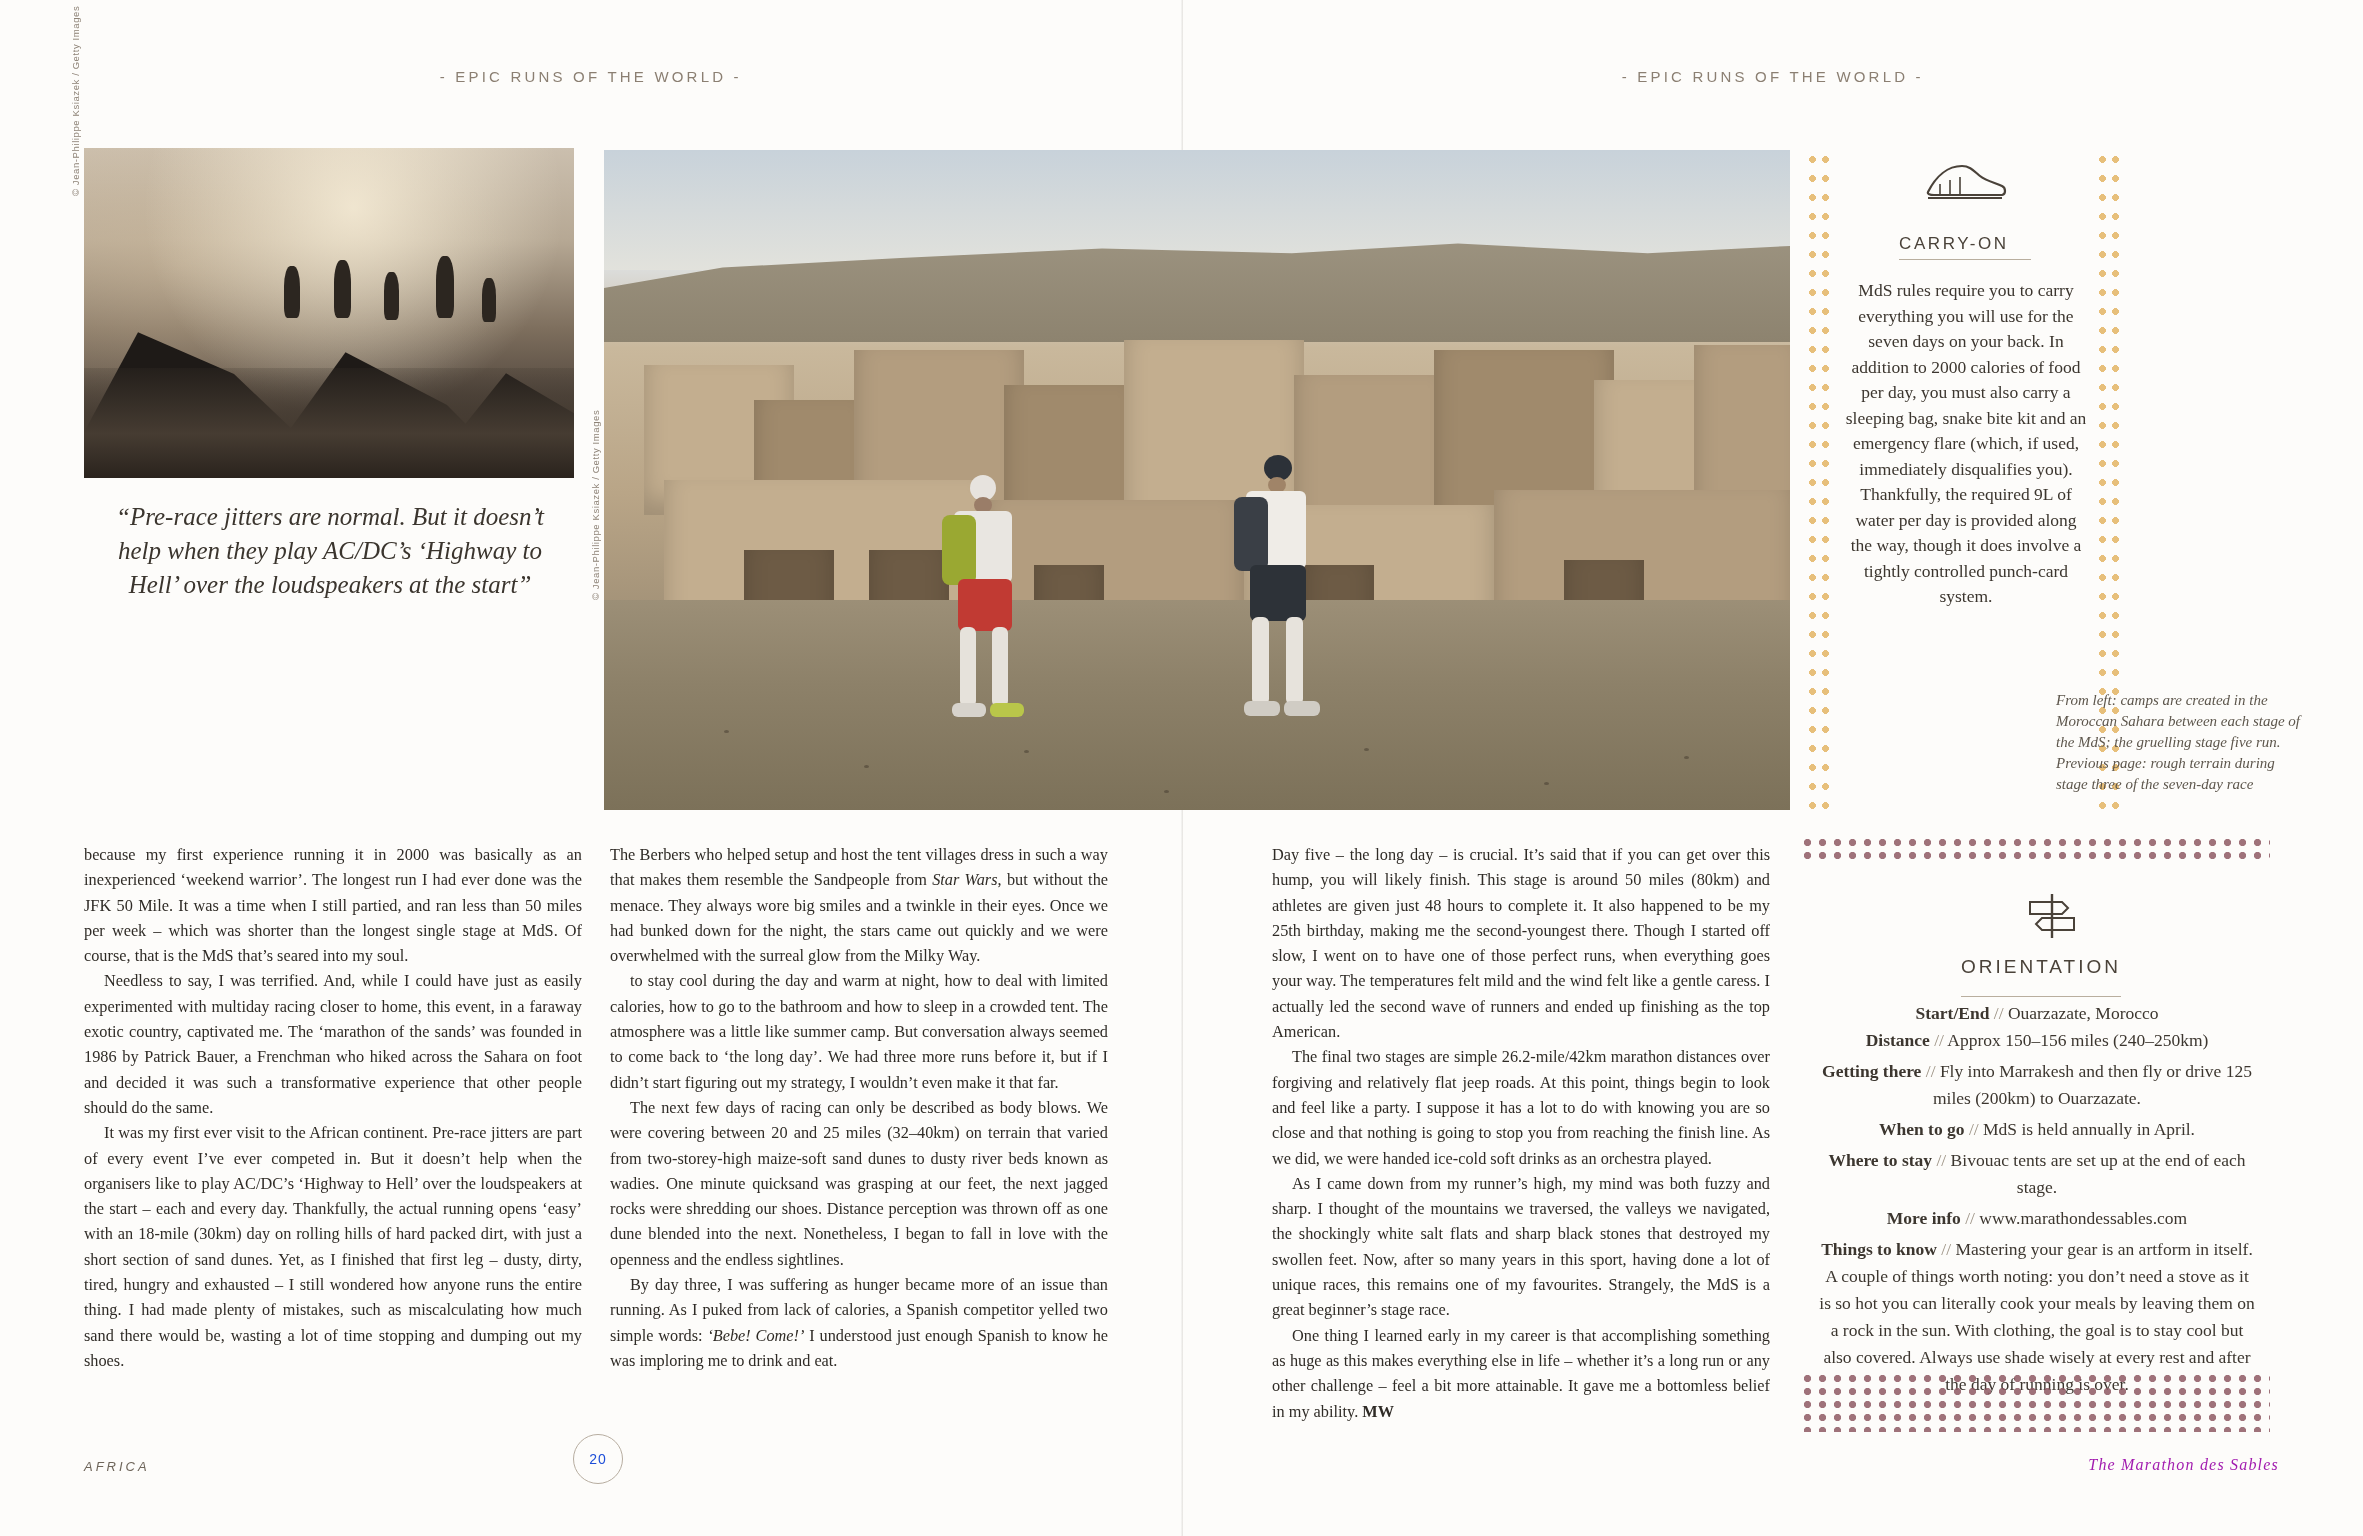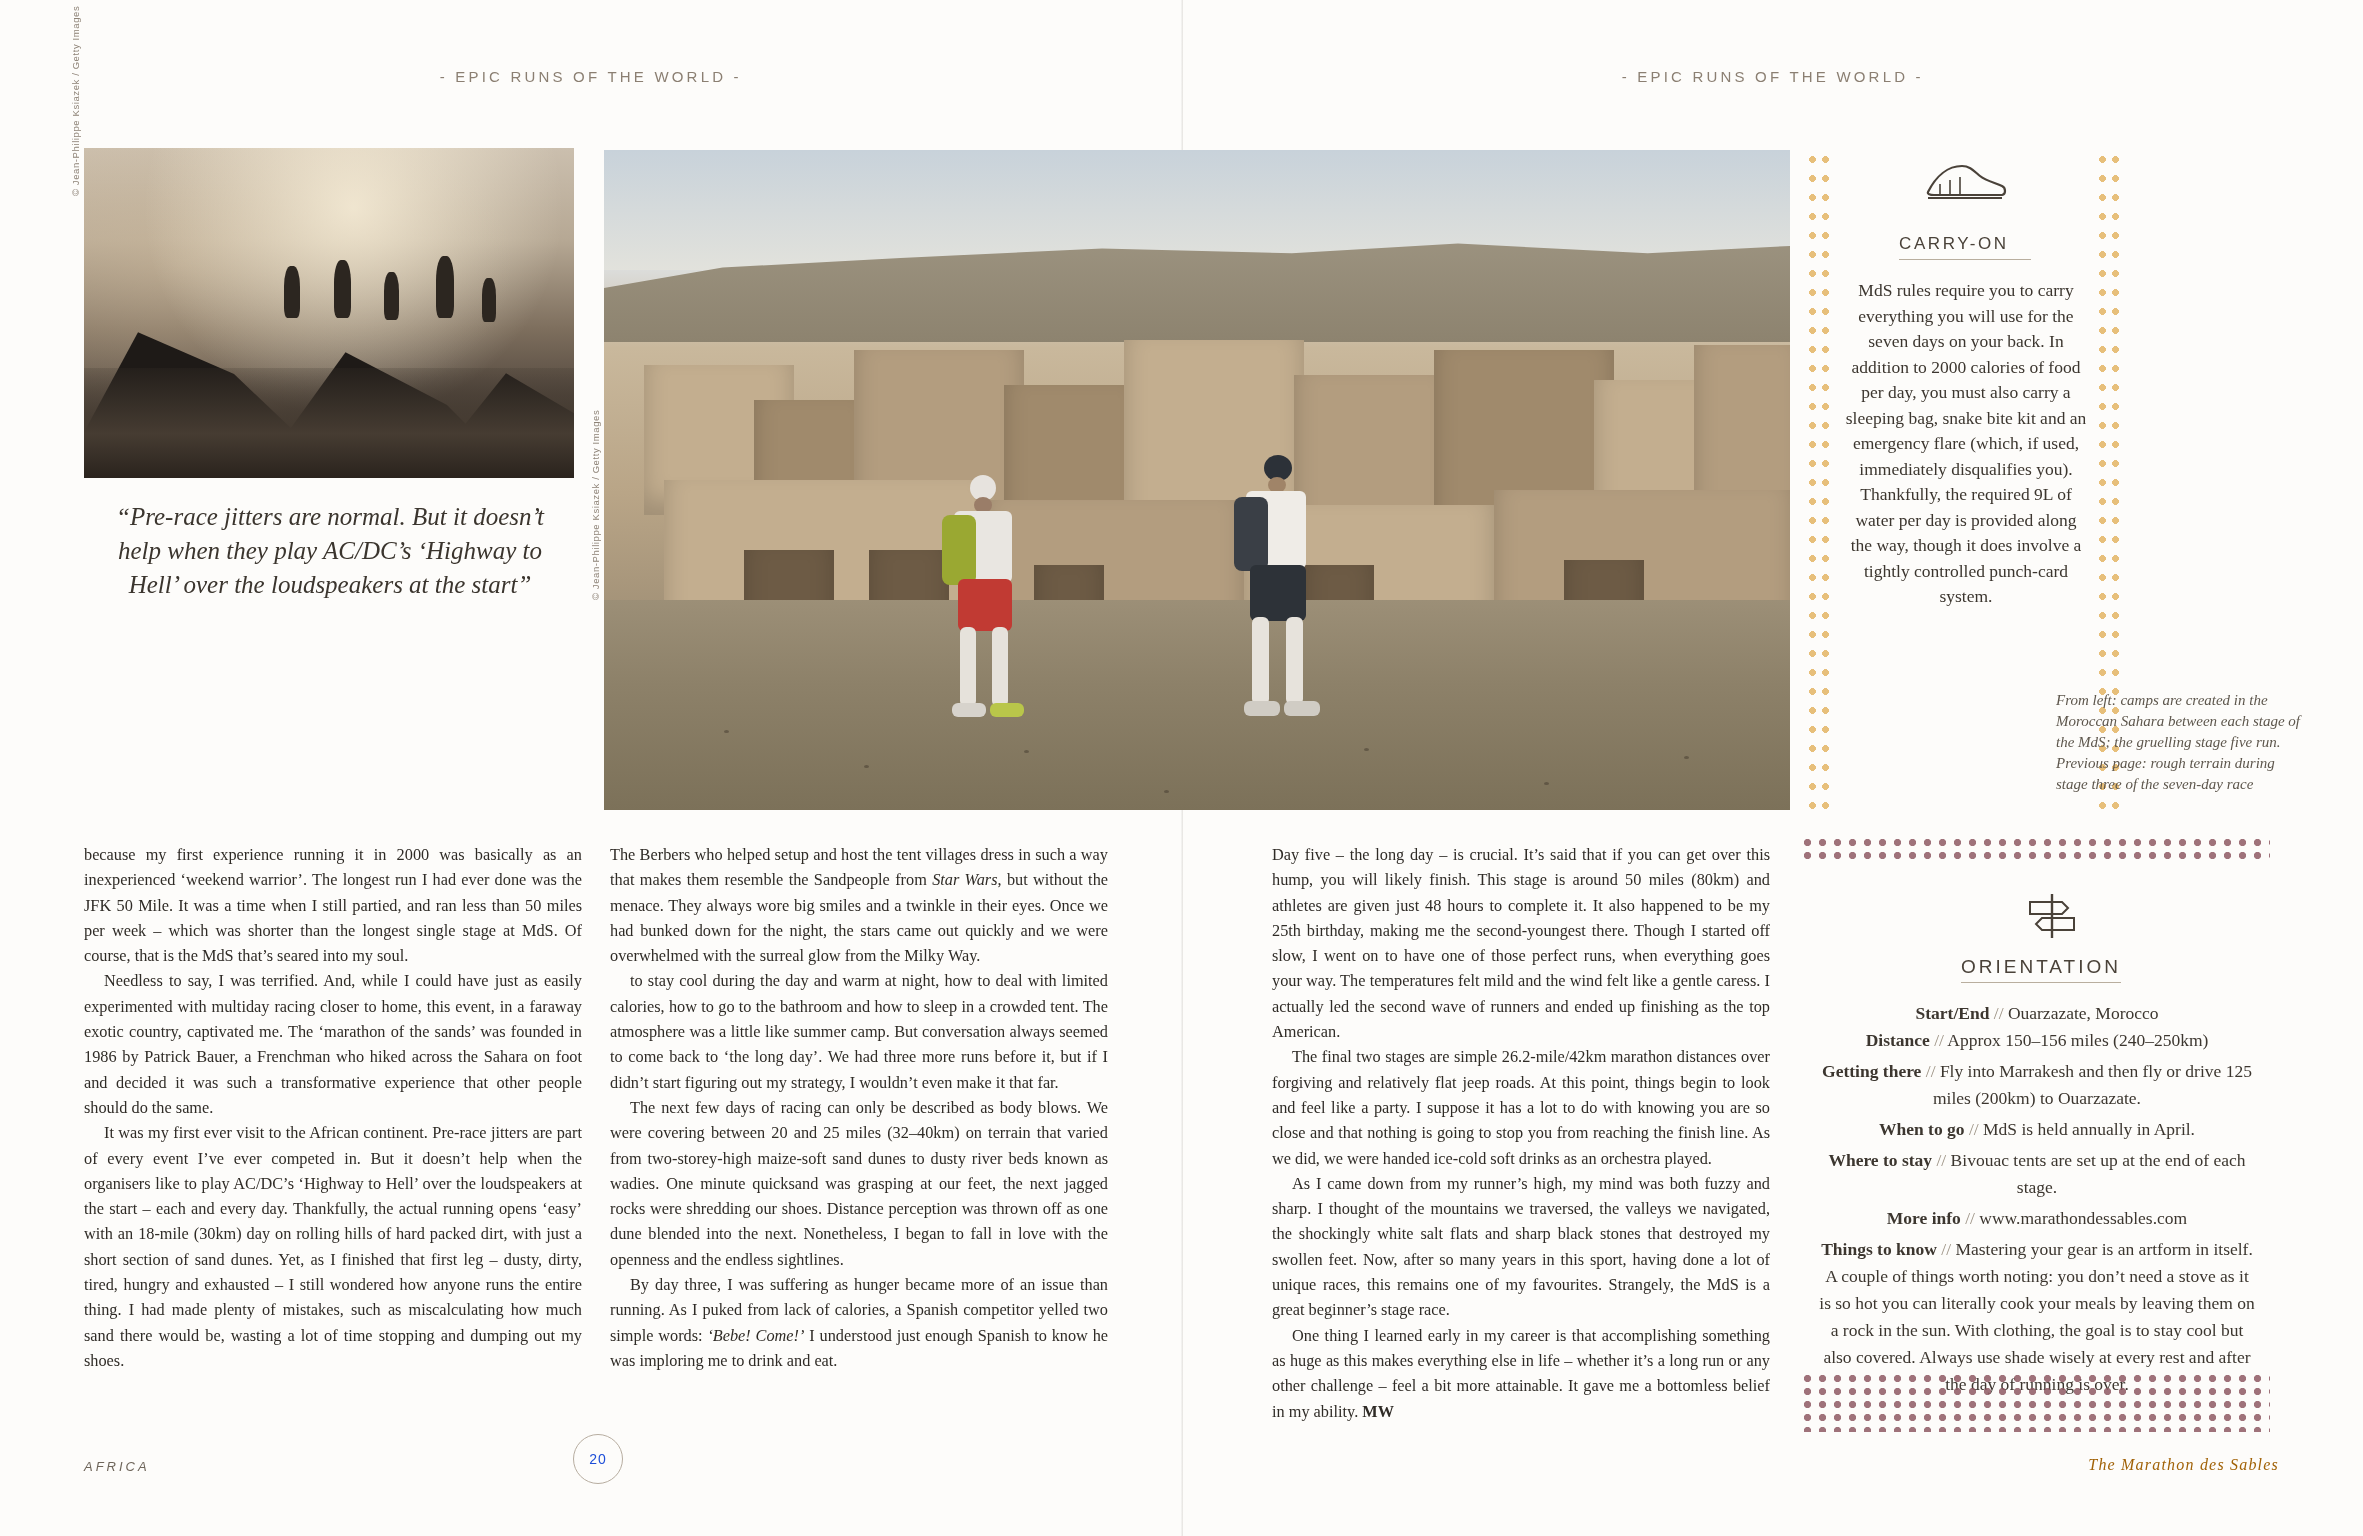--- a/index.html
+++ b/index.html
@@ -138,21 +138,21 @@
   .orn-rule.top{top:836px;}
   .orn-rule.bot{top:1372px;height:60px;
     background-image:radial-gradient(circle, #8e5a63 3.4px, rgba(0,0,0,0) 3.8px);
     background-size:15px 13px;}
   .orn-icon{position:absolute;left:2020px;top:888px;}
   .orn-title{
     position:absolute;left:1800px;top:956px;width:470px;text-align:center;
     font-family:"Liberation Sans", sans-serif;
     font-size:19px;letter-spacing:3px;color:#4a4239;
   }
-  .orn-title span{border-bottom:1px solid #b9ae9e;padding-bottom:5px;margin-left:12px;}
+  .orn-title span{border-bottom:1px solid #b9ae9e;padding-bottom:19px;margin-left:12px;}
   .orn-body{
     position:absolute;left:1818px;top:1000px;width:438px;text-align:center;
     font-size:17.5px;line-height:27px;color:#3c362f;
   }
   .orn-body b{font-weight:bold;}
   .orn-body .sep{color:#9b9183;}
 
   
   .col{
     position:absolute;top:842px;width:498px;
@@ -173,21 +173,21 @@
     font-family:"Liberation Sans", sans-serif;font-size:14px;color:#1d4ed8;letter-spacing:1px;
   }
   .folio.l{left:573px;}
   .foot-left{
     position:absolute;left:84px;bottom:62px;
     font-family:"Liberation Sans", sans-serif;font-size:13px;letter-spacing:3px;color:#6e655a;
     font-style:italic;
   }
   .foot-right{
     position:absolute;right:84px;bottom:62px;
-    font-size:16px;letter-spacing:1.2px;color:#a16207;font-style:italic;
+    font-size:16px;letter-spacing:1.2px;color:#a21caf;font-style:italic;
   }
 </style>
 </head>
 <body>
 
 <div class="spread">
 
   <div class="page left">
     <div class="runhead">- EPIC RUNS OF THE WORLD -</div>
 

